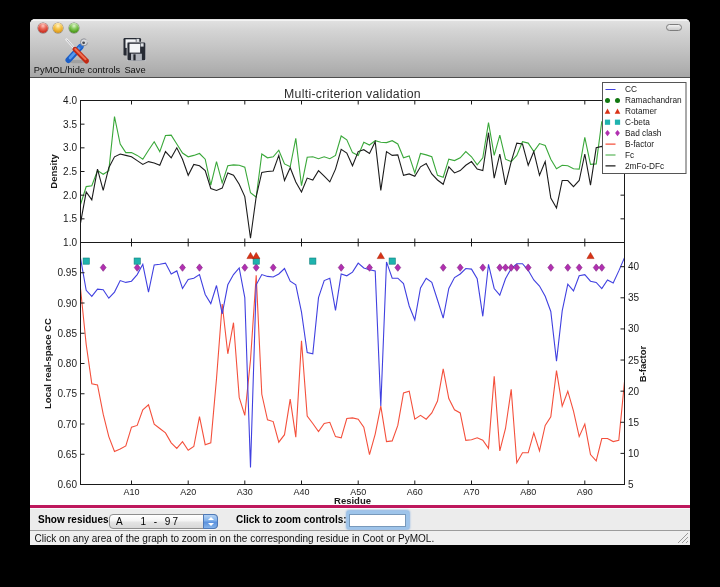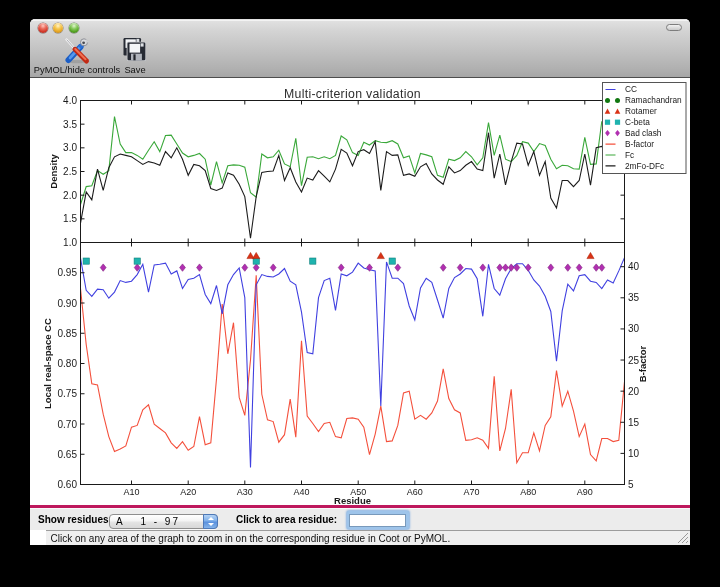--- a/index.html
+++ b/index.html
@@ -16,21 +16,21 @@
   #title{position:absolute;left:-4px;right:0;top:3px;text-align:center;font-size:10.5px;font-weight:bold;color:#333;letter-spacing:0.1px;}
   #loz{position:absolute;right:8px;top:5px;width:16px;height:7px;border-radius:4px;border:1px solid #7d7d7d;
     background:linear-gradient(180deg,#f2f2f2,#c9c9c9);}
   .tlabel{position:absolute;top:45.5px;font-size:9.3px;color:#111;letter-spacing:0;}
   #lab1{left:0px;width:94px;text-align:center;}
   #lab2{left:85px;width:40px;text-align:center;}
   #icons{position:absolute;left:0;top:0;}
   #canvas{position:absolute;left:0;top:59px;width:660px;height:427px;background:#fff;}
   #ctrlbar{position:absolute;left:0;top:486px;width:660px;height:25px;background:#ececec;border-top:3px solid #be185d;}
   #ctrlbar::before{content:"";position:absolute;left:0;top:0;width:660px;height:1px;background:#fafafa;}
-  #statbar{position:absolute;left:16px;top:511px;width:660px;height:15px;background:#efefef;border-top:1px solid #9c9c9c;}
+  #statbar{position:absolute;left:0;top:511px;width:660px;height:15px;background:#efefef;border-top:1px solid #9c9c9c;}
   .blab{position:absolute;font-size:10px;font-weight:bold;color:#000;top:6px;letter-spacing:0;}
   #stattext{position:absolute;left:4.5px;top:2px;font-size:10px;color:#111;}
   #popup{position:absolute;left:79px;top:5.5px;width:109px;height:15px;border-radius:4px;border:1px solid #8e8e8e;
     background:linear-gradient(180deg,#ffffff 0%,#f4f4f4 45%,#e4e4e4 55%,#d8d8d8 100%);box-shadow:0 1px 0 rgba(255,255,255,.7);}
   #popup .cap{position:absolute;right:-1px;top:-1px;width:15px;height:15px;border-radius:0 4px 4px 0;border:1px solid #4e79b8;
     background:linear-gradient(180deg,#b4d2f4 0%,#7fb0ea 45%,#5a90dd 55%,#85b4ea 100%);}
   #popup .ptext{position:absolute;left:6px;top:1.5px;font-size:10px;color:#000;letter-spacing:2.4px;}
   .arr{position:absolute;left:4px;width:0;height:0;border-left:3px solid transparent;border-right:3px solid transparent;}
   .up{top:2px;border-bottom:3.5px solid #fff;}
   .dn{bottom:2px;border-top:3.5px solid #fff;}
@@ -199,21 +199,21 @@
 </svg></div>
   <div id="ctrlbar">
     <div class="blab" style="left:8px;">Show residues:</div>
     <div id="popup">
         <span class="ptext">A&nbsp;&nbsp;&nbsp;1&nbsp;-&nbsp;97</span>
       <div class="cap">
           <div class="arr up"></div>
           <div class="arr dn"></div>
         </div>
     </div>
-    <div class="blab" style="left:206px;">Click to area residue:</div>
+    <div class="blab" style="left:206px;">Click to zoom controls:</div>
     <div id="zoominput">
         <div class="inner"></div>
       </div>
   </div>
   <div id="statbar">
       <div id="stattext">Click on any area of the graph to zoom in on the corresponding residue in Coot or PyMOL.</div>
     </div>
   <svg id="grip" width="13" height="13" style="position:absolute;right:1px;bottom:1px;">
     <path d="M12 2 L2 12 M12 6 L6 12 M12 10 L10 12" stroke="#9a9a9a" stroke-width="1" fill="none"></path>
   </svg>

